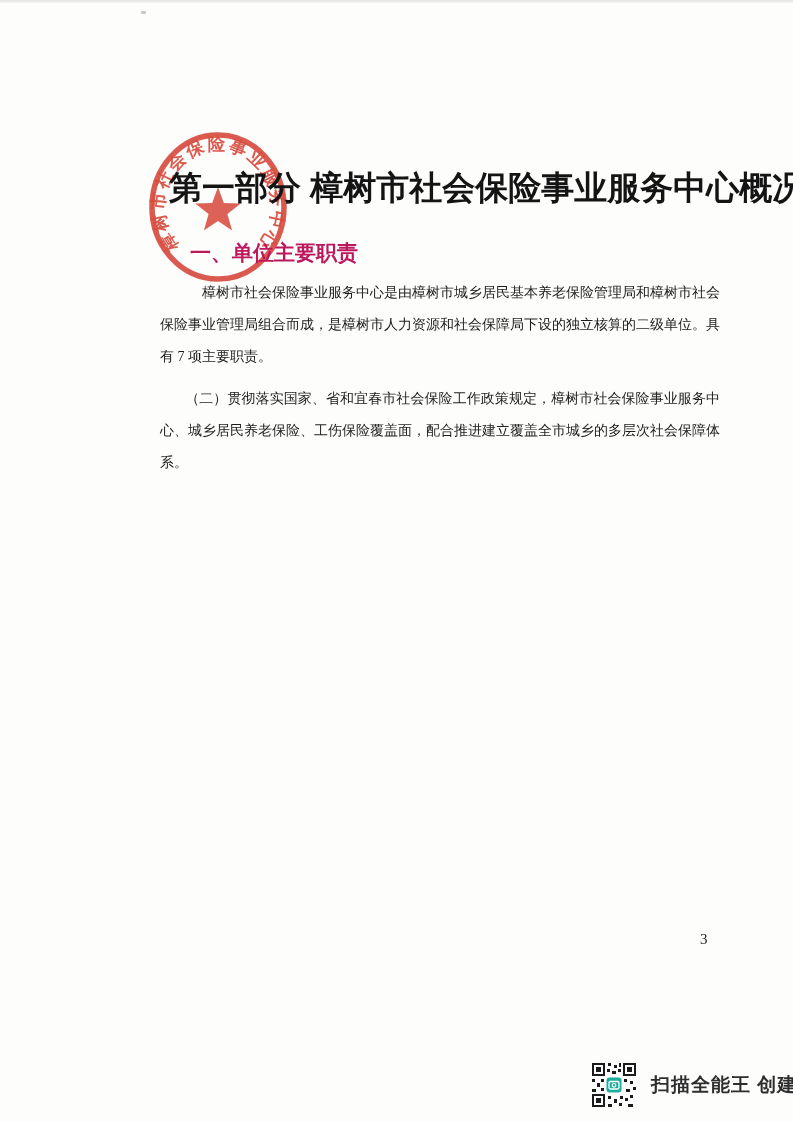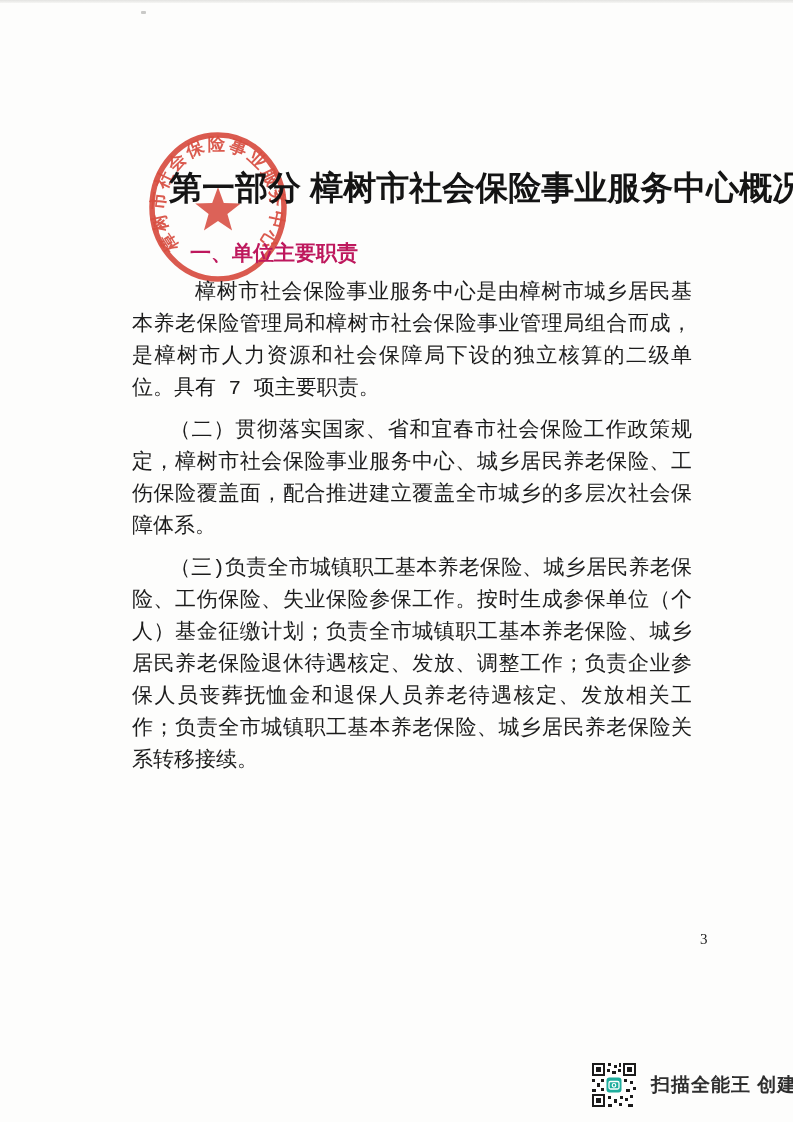--- a/index.html
+++ b/index.html
@@ -30,23 +30,23 @@
     font-family:"Liberation Sans","DejaVu Sans",sans-serif;
     font-size:33px;font-weight:700;color:#141414;
     letter-spacing:0px;line-height:40px;
   }
   .section-heading{
     position:absolute;left:190px;top:239px;margin:0;
     font-family:"Liberation Sans","DejaVu Sans",sans-serif;
     font-size:21px;font-weight:700;color:#be185d;line-height:28px;
   }
   .doc-body{
-    position:absolute;left:132px;top:277px;width:560px;
-    font-size:21px;line-height:32px;
-    text-align:justify;text-justify:inter-character;font-family:Liberation Mono, monospace;
+    position:absolute;left:160px;top:277px;width:560px;
+    font-size:14px;line-height:32px;
+    text-align:justify;text-justify:inter-character;
   }
   .doc-body p{margin:0 0 10px 0;text-indent:1.8em;}
   .doc-body p.first{text-indent:3em;}
   .page-number{
     position:absolute;left:700px;top:931px;
     font-size:15px;color:#222;
   }
   .watermark{
     position:absolute;left:592px;top:1063px;
     display:flex;align-items:center;gap:15px;
@@ -77,21 +77,20 @@
     <polygon points="72,56 77.8,72.0 94.8,72.6 81.4,83.1 86.1,99.4 72,89.9 57.9,99.4 62.6,83.1 49.2,72.6 66.2,72.0" opacity="0.88" fill="#d63a2c"></polygon>
   </svg>
 
   <h1 class="doc-title">第一部分 樟树市社会保险事业服务中心概况</h1>
 
   <h2 class="section-heading">一、单位主要职责</h2>
 
   <div class="doc-body">
     <p class="first">樟树市社会保险事业服务中心是由樟树市城乡居民基本养老保险管理局和樟树市社会保险事业管理局组合而成，是樟树市人力资源和社会保障局下设的独立核算的二级单位。具有 7 项主要职责。</p>
     <p>（二）贯彻落实国家、省和宜春市社会保险工作政策规定，樟树市社会保险事业服务中心、城乡居民养老保险、工伤保险覆盖面，配合推进建立覆盖全市城乡的多层次社会保障体系。</p>
-    <p>（三)负责全市城镇职工基本养老保险、城乡居民养老保险、工伤保险、失业保险参保工作。按时生成参保单位（个人）基金征缴计划；负责全市城镇职工基本养老保险、城乡居民养老保险退休待遇核定、发放、调整工作；负责企业参保人员丧葬抚恤金和退保人员养老待遇核定、发放相关工作；负责全市城镇职工基本养老保险、城乡居民养老保险关系转移接续。</p>
   </div>
 
   <div class="page-number">3</div>
 
   <div class="watermark">
     <svg class="qr" viewBox="0 0 44 44" aria-hidden="true">
       <rect x="0" y="0" width="44" height="44" fill="#ffffff"></rect>
 
       <g fill="#1b1b1b">
         <rect x="0" y="0" width="13" height="13"></rect>

